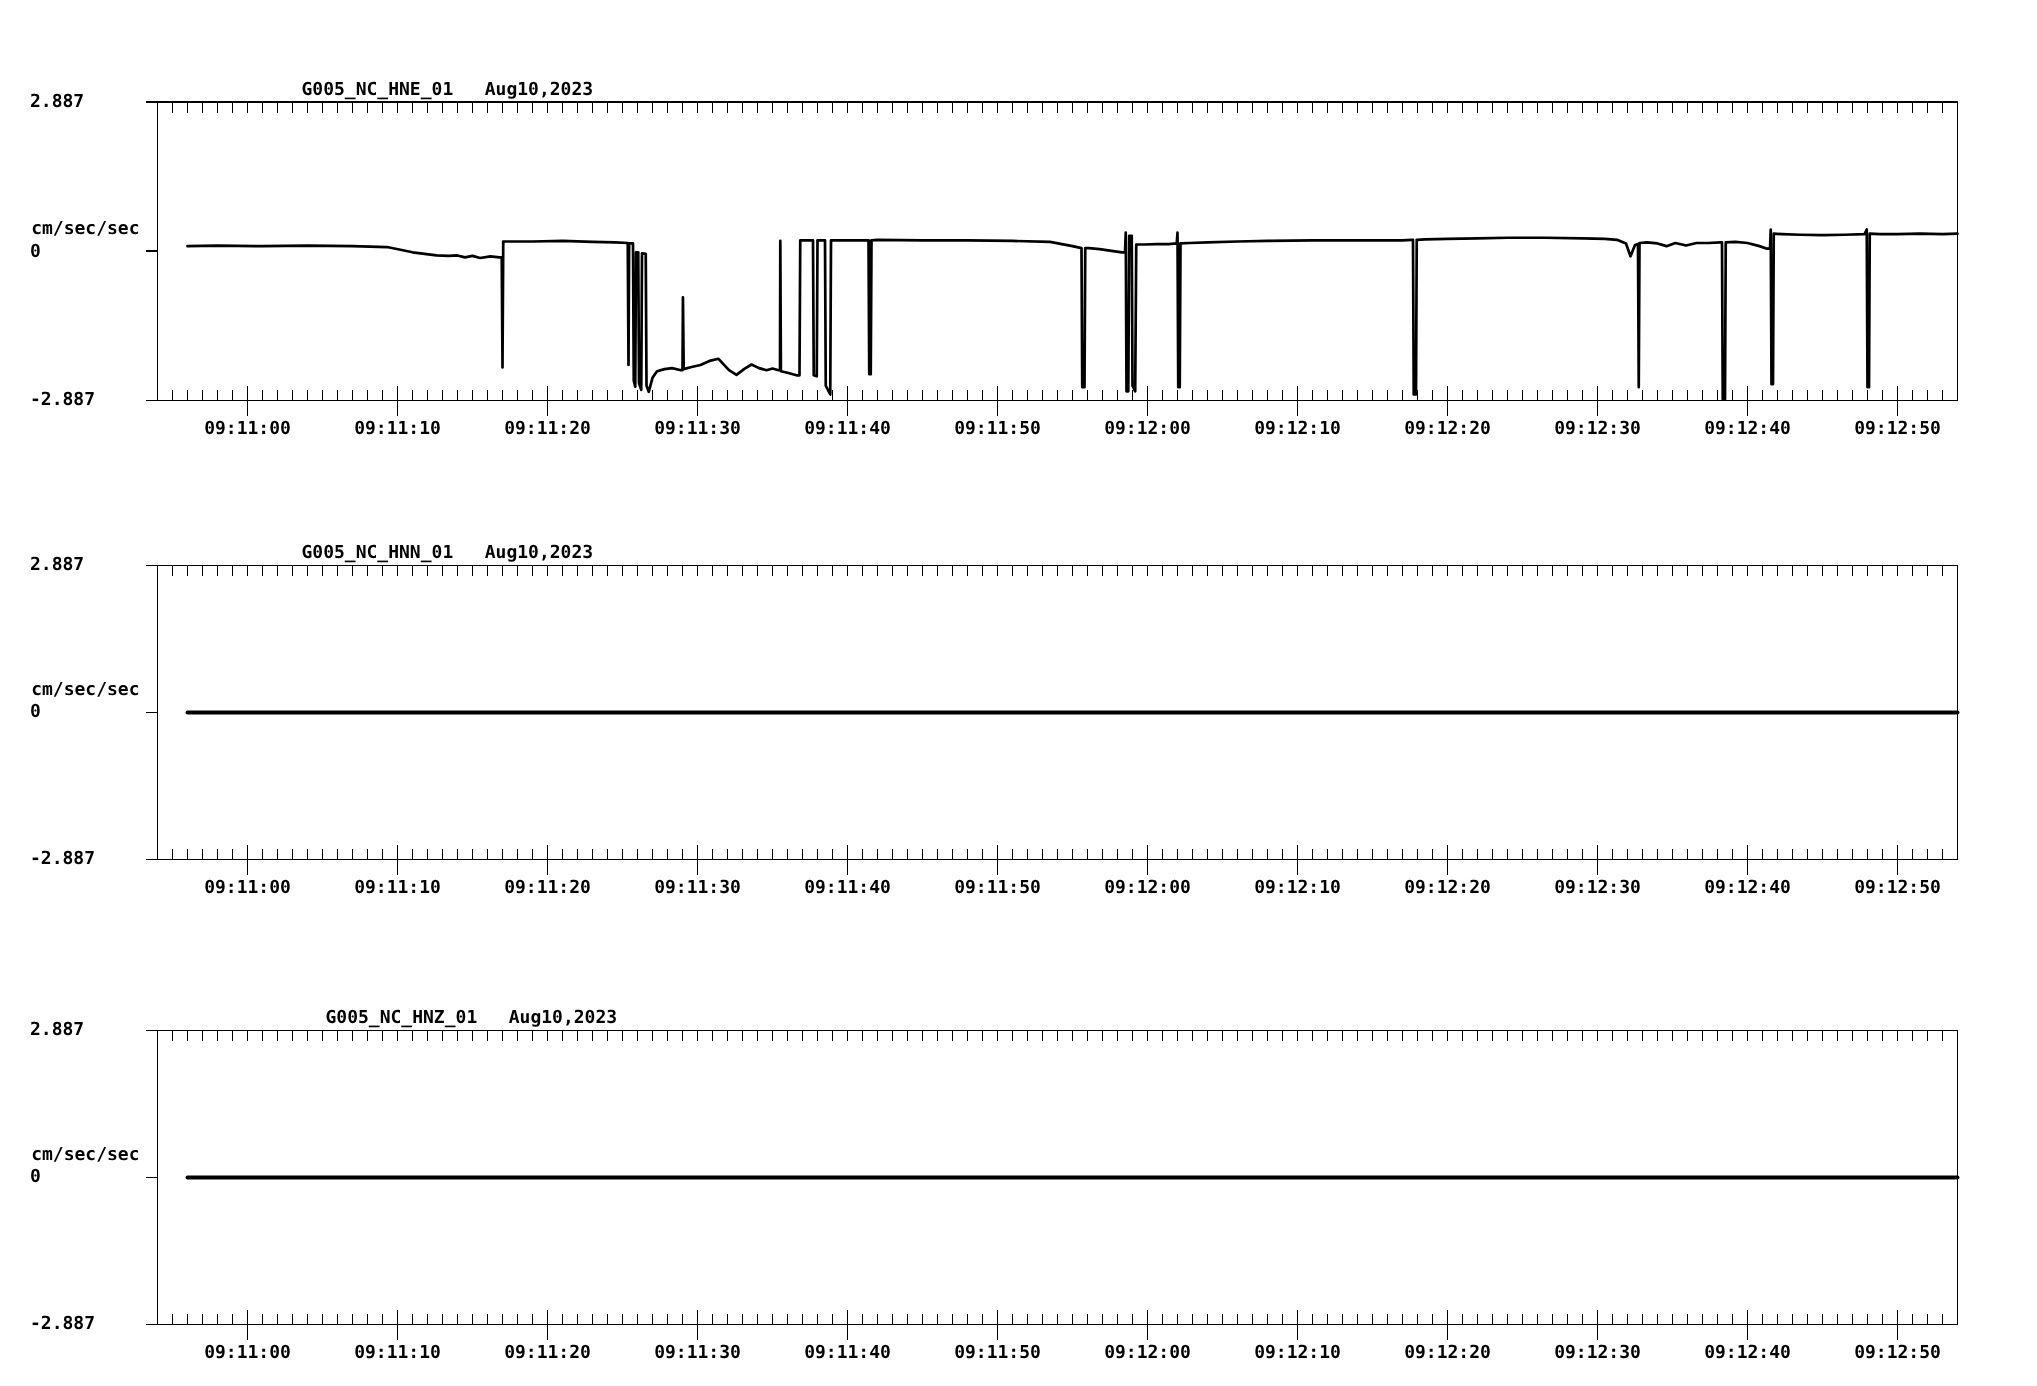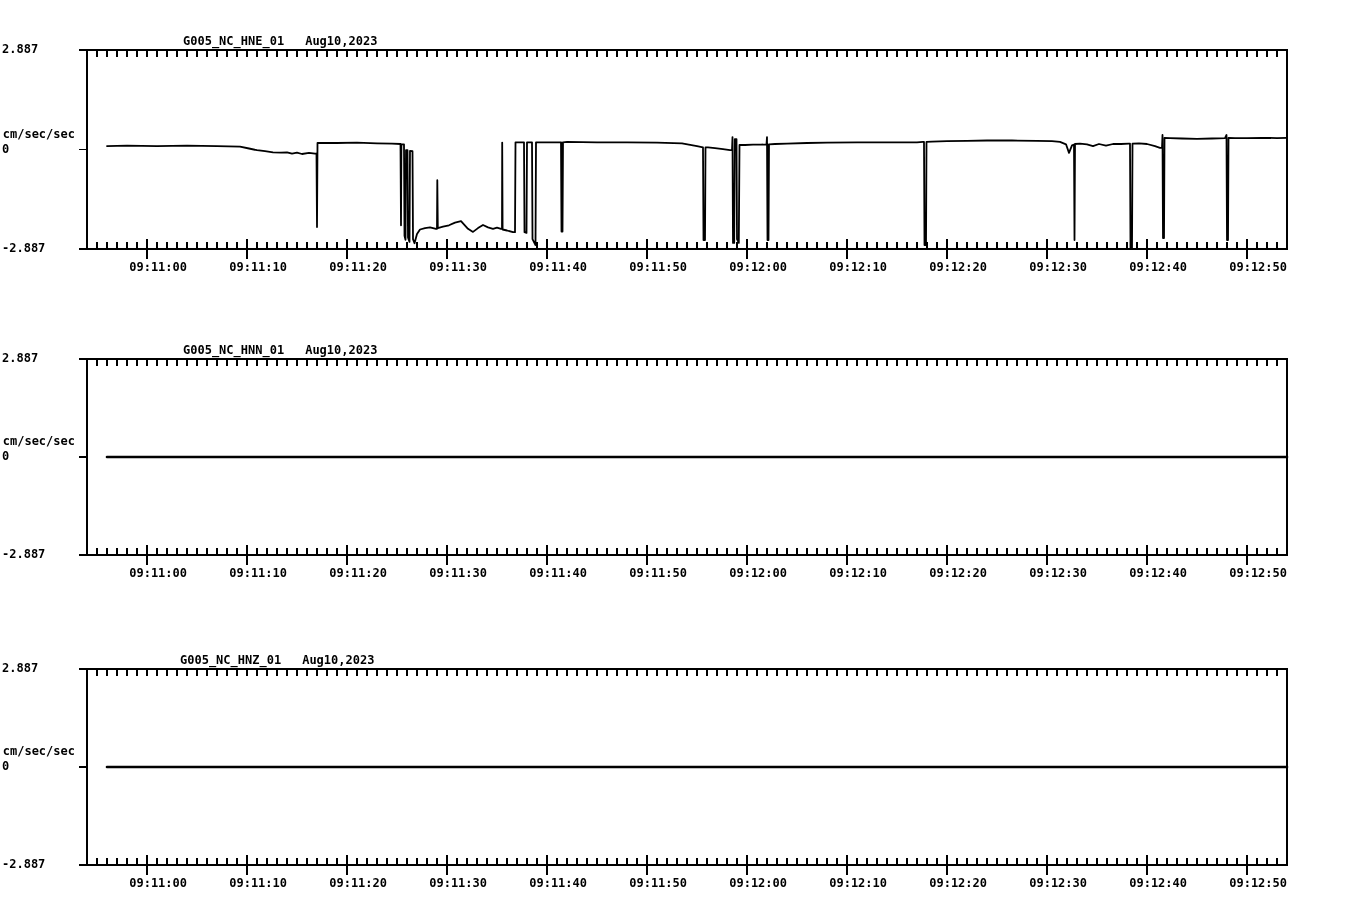--- a/index.html
+++ b/index.html
@@ -1,26 +1,26 @@
 <!DOCTYPE html>
 <html><head>
 <meta charset="utf-8">
 <style>
   html,body{margin:0;padding:0;background:#ffffff;}
   #screen{position:relative;width:1358px;height:924px;background:#ffffff;overflow:hidden;
           font-family:"DejaVu Sans Mono","Liberation Mono",monospace;color:#000;}
-  .panel{position:absolute;inset:0;margin:0;}
+  .panel{position:absolute;inset:0;margin:18px;}
   .title-row{position:absolute;display:flex;column-gap:21px;font-size:12px;font-weight:bold;
              white-space:nowrap;line-height:13px;}
   .ytick{position:absolute;left:2px;width:60px;font-size:12px;font-weight:bold;
          line-height:14px;}
   .yunit{position:absolute;left:2px;width:73px;text-align:right;font-size:12px;font-weight:bold;
          line-height:14px;}
   .xlabels{position:absolute;left:0;top:0;width:100%;height:100%;pointer-events:none;}
-  .xlab{position:absolute;width:80px;text-align:right;font-size:12px;font-weight:bold;
+  .xlab{position:absolute;width:80px;text-align:center;font-size:12px;font-weight:bold;
         line-height:13px;white-space:nowrap;}
   svg.plot{position:absolute;left:0;top:0;}
 </style>
 </head>
 <body>
 
 <div id="screen">
 
   <figure class="panel">
     <div class="title-row" style="left: 183px; top: 35px;">
@@ -80,21 +80,21 @@
     <svg class="plot" width="1358" height="924">
         <path d="M87 359 H1287 V555 H87 Z" fill="none" stroke="#000000" stroke-width="1.3" shape-rendering="crispEdges"></path>
         <path d="M97 359 V366M97 548 V555M107 359 V366M107 548 V555M117 359 V366M117 548 V555M127 359 V366M127 548 V555M137 359 V366M137 548 V555M147 359 V366M147 548 V555M157 359 V366M157 548 V555M167 359 V366M167 548 V555M177 359 V366M177 548 V555M187 359 V366M187 548 V555M197 359 V366M197 548 V555M207 359 V366M207 548 V555M217 359 V366M217 548 V555M227 359 V366M227 548 V555M237 359 V366M237 548 V555M247 359 V366M247 548 V555M257 359 V366M257 548 V555M267 359 V366M267 548 V555M277 359 V366M277 548 V555M287 359 V366M287 548 V555M297 359 V366M297 548 V555M307 359 V366M307 548 V555M317 359 V366M317 548 V555M327 359 V366M327 548 V555M337 359 V366M337 548 V555M347 359 V366M347 548 V555M357 359 V366M357 548 V555M367 359 V366M367 548 V555M377 359 V366M377 548 V555M387 359 V366M387 548 V555M397 359 V366M397 548 V555M407 359 V366M407 548 V555M417 359 V366M417 548 V555M427 359 V366M427 548 V555M437 359 V366M437 548 V555M447 359 V366M447 548 V555M457 359 V366M457 548 V555M467 359 V366M467 548 V555M477 359 V366M477 548 V555M487 359 V366M487 548 V555M497 359 V366M497 548 V555M507 359 V366M507 548 V555M517 359 V366M517 548 V555M527 359 V366M527 548 V555M537 359 V366M537 548 V555M547 359 V366M547 548 V555M557 359 V366M557 548 V555M567 359 V366M567 548 V555M577 359 V366M577 548 V555M587 359 V366M587 548 V555M597 359 V366M597 548 V555M607 359 V366M607 548 V555M617 359 V366M617 548 V555M627 359 V366M627 548 V555M637 359 V366M637 548 V555M647 359 V366M647 548 V555M657 359 V366M657 548 V555M667 359 V366M667 548 V555M677 359 V366M677 548 V555M687 359 V366M687 548 V555M697 359 V366M697 548 V555M707 359 V366M707 548 V555M717 359 V366M717 548 V555M727 359 V366M727 548 V555M737 359 V366M737 548 V555M747 359 V366M747 548 V555M757 359 V366M757 548 V555M767 359 V366M767 548 V555M777 359 V366M777 548 V555M787 359 V366M787 548 V555M797 359 V366M797 548 V555M807 359 V366M807 548 V555M817 359 V366M817 548 V555M827 359 V366M827 548 V555M837 359 V366M837 548 V555M847 359 V366M847 548 V555M857 359 V366M857 548 V555M867 359 V366M867 548 V555M877 359 V366M877 548 V555M887 359 V366M887 548 V555M897 359 V366M897 548 V555M907 359 V366M907 548 V555M917 359 V366M917 548 V555M927 359 V366M927 548 V555M937 359 V366M937 548 V555M947 359 V366M947 548 V555M957 359 V366M957 548 V555M967 359 V366M967 548 V555M977 359 V366M977 548 V555M987 359 V366M987 548 V555M997 359 V366M997 548 V555M1007 359 V366M1007 548 V555M1017 359 V366M1017 548 V555M1027 359 V366M1027 548 V555M1037 359 V366M1037 548 V555M1047 359 V366M1047 548 V555M1057 359 V366M1057 548 V555M1067 359 V366M1067 548 V555M1077 359 V366M1077 548 V555M1087 359 V366M1087 548 V555M1097 359 V366M1097 548 V555M1107 359 V366M1107 548 V555M1117 359 V366M1117 548 V555M1127 359 V366M1127 548 V555M1137 359 V366M1137 548 V555M1147 359 V366M1147 548 V555M1157 359 V366M1157 548 V555M1167 359 V366M1167 548 V555M1177 359 V366M1177 548 V555M1187 359 V366M1187 548 V555M1197 359 V366M1197 548 V555M1207 359 V366M1207 548 V555M1217 359 V366M1217 548 V555M1227 359 V366M1227 548 V555M1237 359 V366M1237 548 V555M1247 359 V366M1247 548 V555M1257 359 V366M1257 548 V555M1267 359 V366M1267 548 V555M1277 359 V366M1277 548 V555" fill="none" stroke="#000000" stroke-width="1.2" shape-rendering="crispEdges"></path>
         <path d="M147 545 V565M247 545 V565M347 545 V565M447 545 V565M547 545 V565M647 545 V565M747 545 V565M847 545 V565M947 545 V565M1047 545 V565M1147 545 V565M1247 545 V565" fill="none" stroke="#000000" stroke-width="1.3" shape-rendering="crispEdges"></path>
         <path d="M79 359 H87M79 457 H87M79 555 H87" fill="none" stroke="#000000" stroke-width="1.3" shape-rendering="crispEdges"></path>
         <path d="M107.0 457.0L1287.0 457.0" fill="none" stroke="#000000" stroke-width="2.6" stroke-linejoin="round" stroke-linecap="round"></path>
       </svg>
   </figure>
 
   <figure class="panel">
-    <div class="title-row" style="left: 180px; top: 654px;">
+    <div class="title-row" style="left: 199px; top: 654px;">
       <span>G005_NC_HNZ_01</span>
       <span>Aug10,2023</span>
     </div>
     <div class="ytick ytop" style="top: 661px;">2.887</div>
     <div class="yunit" style="top: 744px;">cm/sec/sec</div>
     <div class="ytick ymid" style="top: 759px;">0</div>
     <div class="ytick ybot" style="top: 857px;">-2.887</div>
     <div class="xlabels">
         <div class="xlab" style="left: 107px; top: 877px;">09:11:00</div>
         <div class="xlab" style="left: 207px; top: 877px;">09:11:10</div>

